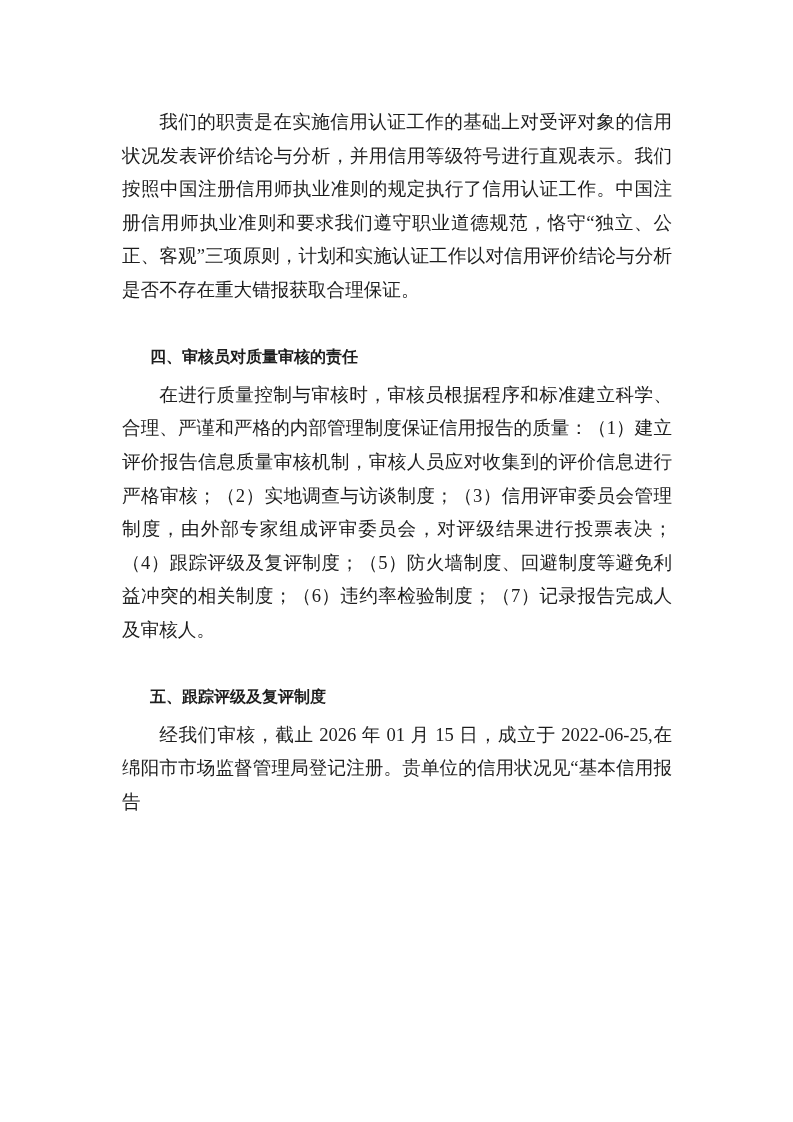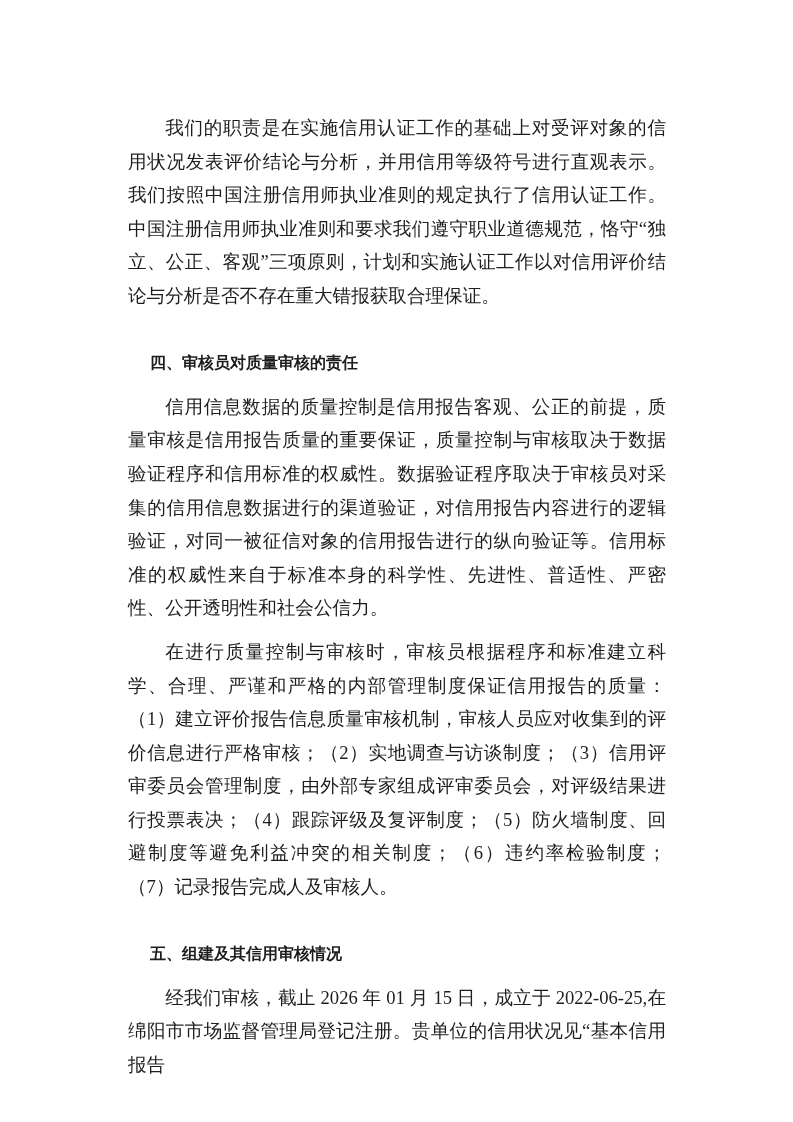--- a/index.html
+++ b/index.html
@@ -19,37 +19,36 @@
     left: 118px;
     top: 101px;
     width: 558px;
     color: #1d1d1d;
     font-family: "Liberation Serif", "DejaVu Serif", serif;
     font-size: 18.6px;
     line-height: 33.6px;
     text-align: justify;
   }
   .para {
-    margin: 10px;
+    margin: 4px;
     text-indent: 2em;
     word-break: break-all;
   }
   .heading {
     margin: 33.6px 0 0 0;
     font-size: 16px;
     line-height: 33.6px;
     font-weight: bold;
     text-indent: 2em;
   }
 </style>
 </head>
 <body>
 
 <div class="page">
   <div class="content">
     <p class="para">我们的职责是在实施信用认证工作的基础上对受评对象的信用状况发表评价结论与分析，并用信用等级符号进行直观表示。我们按照中国注册信用师执业准则的规定执行了信用认证工作。中国注册信用师执业准则和要求我们遵守职业道德规范，恪守“独立、公正、客观”三项原则，计划和实施认证工作以对信用评价结论与分析是否不存在重大错报获取合理保证。</p>
     <h2 class="heading">四、审核员对质量审核的责任</h2>
-    <p class="para">信用信息数据的质量控制是信用报告客观、公正的前提，质量审核是信用报告质量的重要保证，质量控制与审核取决于数据验证程序和信用标准的权威性。数据验证程序取决于审核员对采集的信用信息数据进行的渠道验证，对信用报告内容进行的逻辑验证，对同一被征信对象的信用报告进行的纵向验证等。信用标准的权威性来自于标准本身的科学性、先进性、普适性、严密性、公开透明性和社会公信力。</p>
     <p class="para">在进行质量控制与审核时，审核员根据程序和标准建立科学、合理、严谨和严格的内部管理制度保证信用报告的质量：（1）建立评价报告信息质量审核机制，审核人员应对收集到的评价信息进行严格审核；（2）实地调查与访谈制度；（3）信用评审委员会管理制度，由外部专家组成评审委员会，对评级结果进行投票表决；（4）跟踪评级及复评制度；（5）防火墙制度、回避制度等避免利益冲突的相关制度；（6）违约率检验制度；（7）记录报告完成人及审核人。</p>
-    <h2 class="heading">五、组建及其信用审核情况</h2>
+    <h2 class="heading">五、跟踪评级及复评制度</h2>
     <p class="para">经我们审核，截止 2026 年 01 月 15 日，成立于 2022-06-25,在绵阳市市场监督管理局登记注册。贵单位的信用状况见“基本信用报告</p>
   </div>
 </div>
 
 </body></html>

